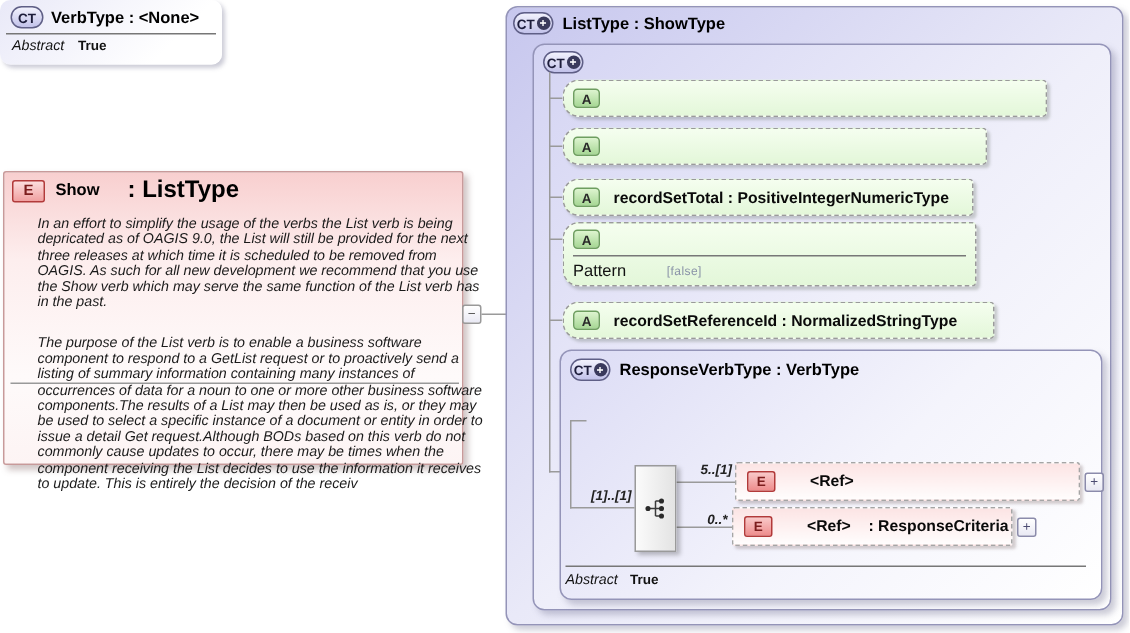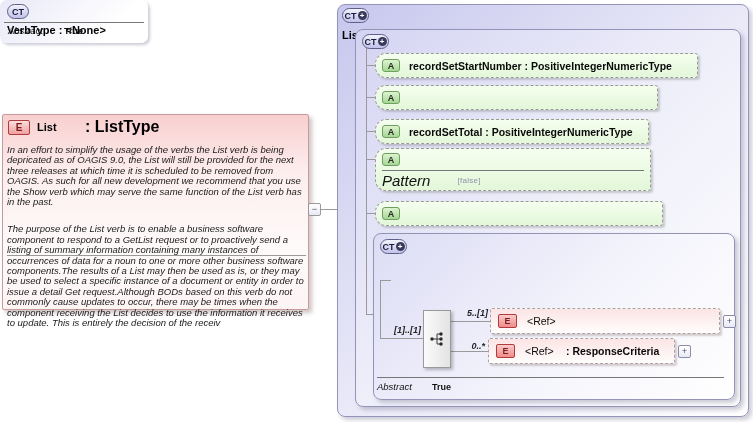--- a/index.html
+++ b/index.html
@@ -15,21 +15,21 @@
   #listtype-box  { left:337px; top:4px;   width:412px; height:413px;
                    background:linear-gradient(135deg,#c7c7ee 0%,#e9e9f8 50%,#ffffff 100%); }
   #showtype-box  { left:355px; top:29px;  width:386px; height:378px;
                    background:linear-gradient(135deg,#d4d4f3 0%,#efeffa 50%,#ffffff 100%); }
   #responseverb-box { left:373px; top:233px; width:362px; height:167px;
                    background:linear-gradient(135deg,#dcdcf5 0%,#f4f4fc 55%,#ffffff 100%); }
   #verbtype-box  { left:391px; top:259px; width:148px; height:43px; border-radius:7px;
                    background:linear-gradient(135deg,#e9e9f8 0%,#ffffff 75%);
                    box-shadow:2px 2px 3px rgba(110,110,140,.35); }
 
-  .box-header { position:absolute; display:flex; align-items:flex-start; gap:6px;flex-direction:column; }
+  .box-header { position:absolute; display:flex; align-items:center; gap:6px; }
   #listtype-box  > .box-header { left:4px; top:3px; }
   #showtype-box  > .box-header { left:6px; top:4px; }
   #responseverb-box > .box-header { left:6px; top:5px; }
   #verbtype-box  > .box-header { left:7px; top:4px; gap:5px; }
   .box-title { font-weight:bold; font-size:11px; color:#000; white-space:nowrap; }
 
   
   .ct-icon { display:inline-flex; align-items:center; justify-content:center; gap:1px;
              width:27px; height:15px; border:1px solid #5f5f86; border-radius:8px;
              background:linear-gradient(180deg,#f2f2fd,#c2c2ea);
@@ -51,36 +51,36 @@
   .attr-row { position:absolute; height:25px; border:1px dashed #9a9a9a;
               border-radius:11px 3px 3px 11px;
               background:linear-gradient(180deg,#f5feef 0%,#e3f7d9 100%);
               box-shadow:2px 2px 2px rgba(100,110,100,.3);
               display:flex; align-items:center; padding-left:6px; gap:9px; }
   .attr-row.tall { height:43px; display:block; padding-left:0; }
   .attr-title-row { display:flex; align-items:center; gap:9px; padding-left:6px; height:21px; }
   .attr-label { font-weight:bold; font-size:10.5px; color:#0a0a0a; white-space:nowrap; }
   .facet-sep { margin:0 6px; border-top:1px solid #777; }
   .facet-row { display:flex; align-items:center; padding-left:6px; height:19px; }
-  .facet-name { font-style:italic; font-size:15px; color:#111; }
+  .facet-name { font-size:11px; color:#111; }
   .facet-value { font-size:8px; color:#8a93a8; margin-left:27px; letter-spacing:.3px; }
 
   
   .ref-row { position:absolute; height:26px; border:1px dashed #a5a5a5; border-radius:2px;
              background:linear-gradient(180deg,#fce4e4 0%,#fffdfd 100%);
              box-shadow:2px 2px 2px rgba(120,100,100,.3);
              display:flex; align-items:center; padding-left:7px; }
   #ref-originalapplicationarea { left:490px; top:308px; width:230px; }
   #ref-responsecriteria        { left:488px; top:338px; width:187px; }
-  .ref-name { font-weight:normal; font-size:10.5px; color:#0a0a0a; margin-left:10px;
+  .ref-name { font-weight:bold; font-size:10.5px; color:#0a0a0a; margin-left:23px;
               min-width:41px; white-space:nowrap; }
   .ref-type { font-weight:bold; font-size:10.5px; color:#0a0a0a; white-space:nowrap; }
 
   
-  .abstract-row { position:absolute; display:flex; align-items:baseline;gap:12px; }
+  .abstract-row { position:absolute; display:flex; align-items:baseline; }
   .abstract-name { font-style:italic; font-size:9.5px; color:#111; min-width:44px; }
   .abstract-value { font-weight:bold; font-size:9px; color:#111; }
 
   
   #compositor { position:absolute; left:423px; top:310px; width:28px; height:58px;
                 border:1px solid #9a9a9a;
                 background:linear-gradient(90deg,#fbfbfb,#e3e3e3);
                 box-shadow:2px 2px 3px rgba(0,0,0,.25);
                 display:flex; align-items:center; justify-content:center; }
 
@@ -102,33 +102,33 @@
   #note-box { position:absolute; left:2px; top:114px; width:307px; height:196px;
               border:1px solid #c89a9a; border-radius:2px;
               background:linear-gradient(180deg,#f8cfcf 0%,#fdeeee 30%,#fefafa 70%,#fdf4f4 100%);
               box-shadow:3px 3px 4px rgba(120,90,90,.35); }
   #note-box .note-header { position:absolute; left:5px; top:3px; display:flex; align-items:center; }
   #note-box .e-icon { width:22px; height:15px; font-size:10px;
                       background:linear-gradient(180deg,#fcdede,#f0a0a0); }
   .note-name { font-weight:bold; font-size:11px; color:#000; margin-left:7px; min-width:48px; }
   .note-type { font-weight:bold; font-size:16px; color:#000; }
   #note-sep { left:4px; top:140px; width:299px; background:#999; }
-  #note-text { position:absolute; left:4px; top:30px; width:297px;
+  #note-text { position:absolute; left:22px; top:30px; width:297px;
                font-style:italic; font-size:9.5px; line-height:10.4px; color:#1a1a1a; }
   #note-text p + p { margin-top:17px; }
 </style>
 </head>
 <body>
 
 <div id="stage">
 
   <div id="note-box">
     <div class="note-header">
       <span class="e-icon">E</span>
-      <span class="note-name">List</span>
+      <span class="note-name">Show</span>
       <span class="note-type">: ListType</span>
     </div>
     <div id="note-sep" class="sep"></div>
     <div id="note-text">
       <p>In an effort to simplify the usage of the verbs the List verb is being depricated as of OAGIS 9.0, the List will still be provided for the next three releases at which time it is scheduled to be removed from OAGIS.  As such for all new development we recommend that you use the Show verb which may serve the same function of the List verb has in the past.</p>
       <p>The purpose of the List verb is to enable a business software component to respond to a GetList request or to proactively send a listing of summary information containing many instances of occurrences of data for a noun to one or more other business software components.The results of a List may then be used as is, or they may be used to select a specific instance of a document or entity in order to issue a detail Get request.Although BODs based on this verb do not commonly cause updates to occur, there may be times when the component receiving the List decides to use the information it receives to update.  This is entirely the decision of the receiv</p>
     </div>
   </div>
 
   <div id="collapse-annotation" class="sq-btn">−</div>
@@ -156,49 +156,50 @@
   <div class="vline" style="left:366px;top:48px;height:267px;"></div>
   <div class="hline" style="left:366px;top:65px;width:9px;"></div>
   <div class="hline" style="left:366px;top:97px;width:9px;"></div>
   <div class="hline" style="left:366px;top:131px;width:9px;"></div>
   <div class="hline" style="left:366px;top:159px;width:9px;"></div>
   <div class="hline" style="left:366px;top:213px;width:9px;"></div>
   <div class="hline" style="left:366px;top:314px;width:14px;"></div>
 
   <div class="attr-row" style="left:375px;top:53px;width:323px;">
     <span class="a-icon">A</span>
-    <span class="attr-label">recordSetStartNumber : PositiveIntegerNumericType</span>
   </div>
   <div class="attr-row" style="left:375px;top:85px;width:283px;">
     <span class="a-icon">A</span>
   </div>
   <div class="attr-row" style="left:375px;top:119px;width:274px;">
     <span class="a-icon">A</span>
     <span class="attr-label">recordSetTotal : PositiveIntegerNumericType</span>
   </div>
   <div class="attr-row tall" style="left:375px;top:148px;width:276px;">
     <div class="attr-title-row">
       <span class="a-icon">A</span>
     </div>
     <div class="facet-sep"></div>
     <div class="facet-row">
       <span class="facet-name">Pattern</span>
       <span class="facet-value">[false]</span>
     </div>
   </div>
   <div class="attr-row" style="left:375px;top:201px;width:288px;">
     <span class="a-icon">A</span>
+    <span class="attr-label">recordSetReferenceId : NormalizedStringType</span>
   </div>
 
   <div id="responseverb-box" class="box">
     <div class="box-header">
       <span class="ct-icon">
         <span>CT</span>
           <span class="plus-badge">+</span>
       </span>
+      <span class="box-title">ResponseVerbType : VerbType</span>
     </div>
   </div>
 
   <div class="vline" style="left:380px;top:280px;height:59px;"></div>
   <div class="hline" style="left:380px;top:280px;width:11px;"></div>
   <div class="hline" style="left:380px;top:338px;width:43px;"></div>
   <div class="hline" style="left:451px;top:321px;width:39px;"></div>
   <div class="hline" style="left:451px;top:351px;width:37px;"></div>
 
   <div id="verbtype-box">

